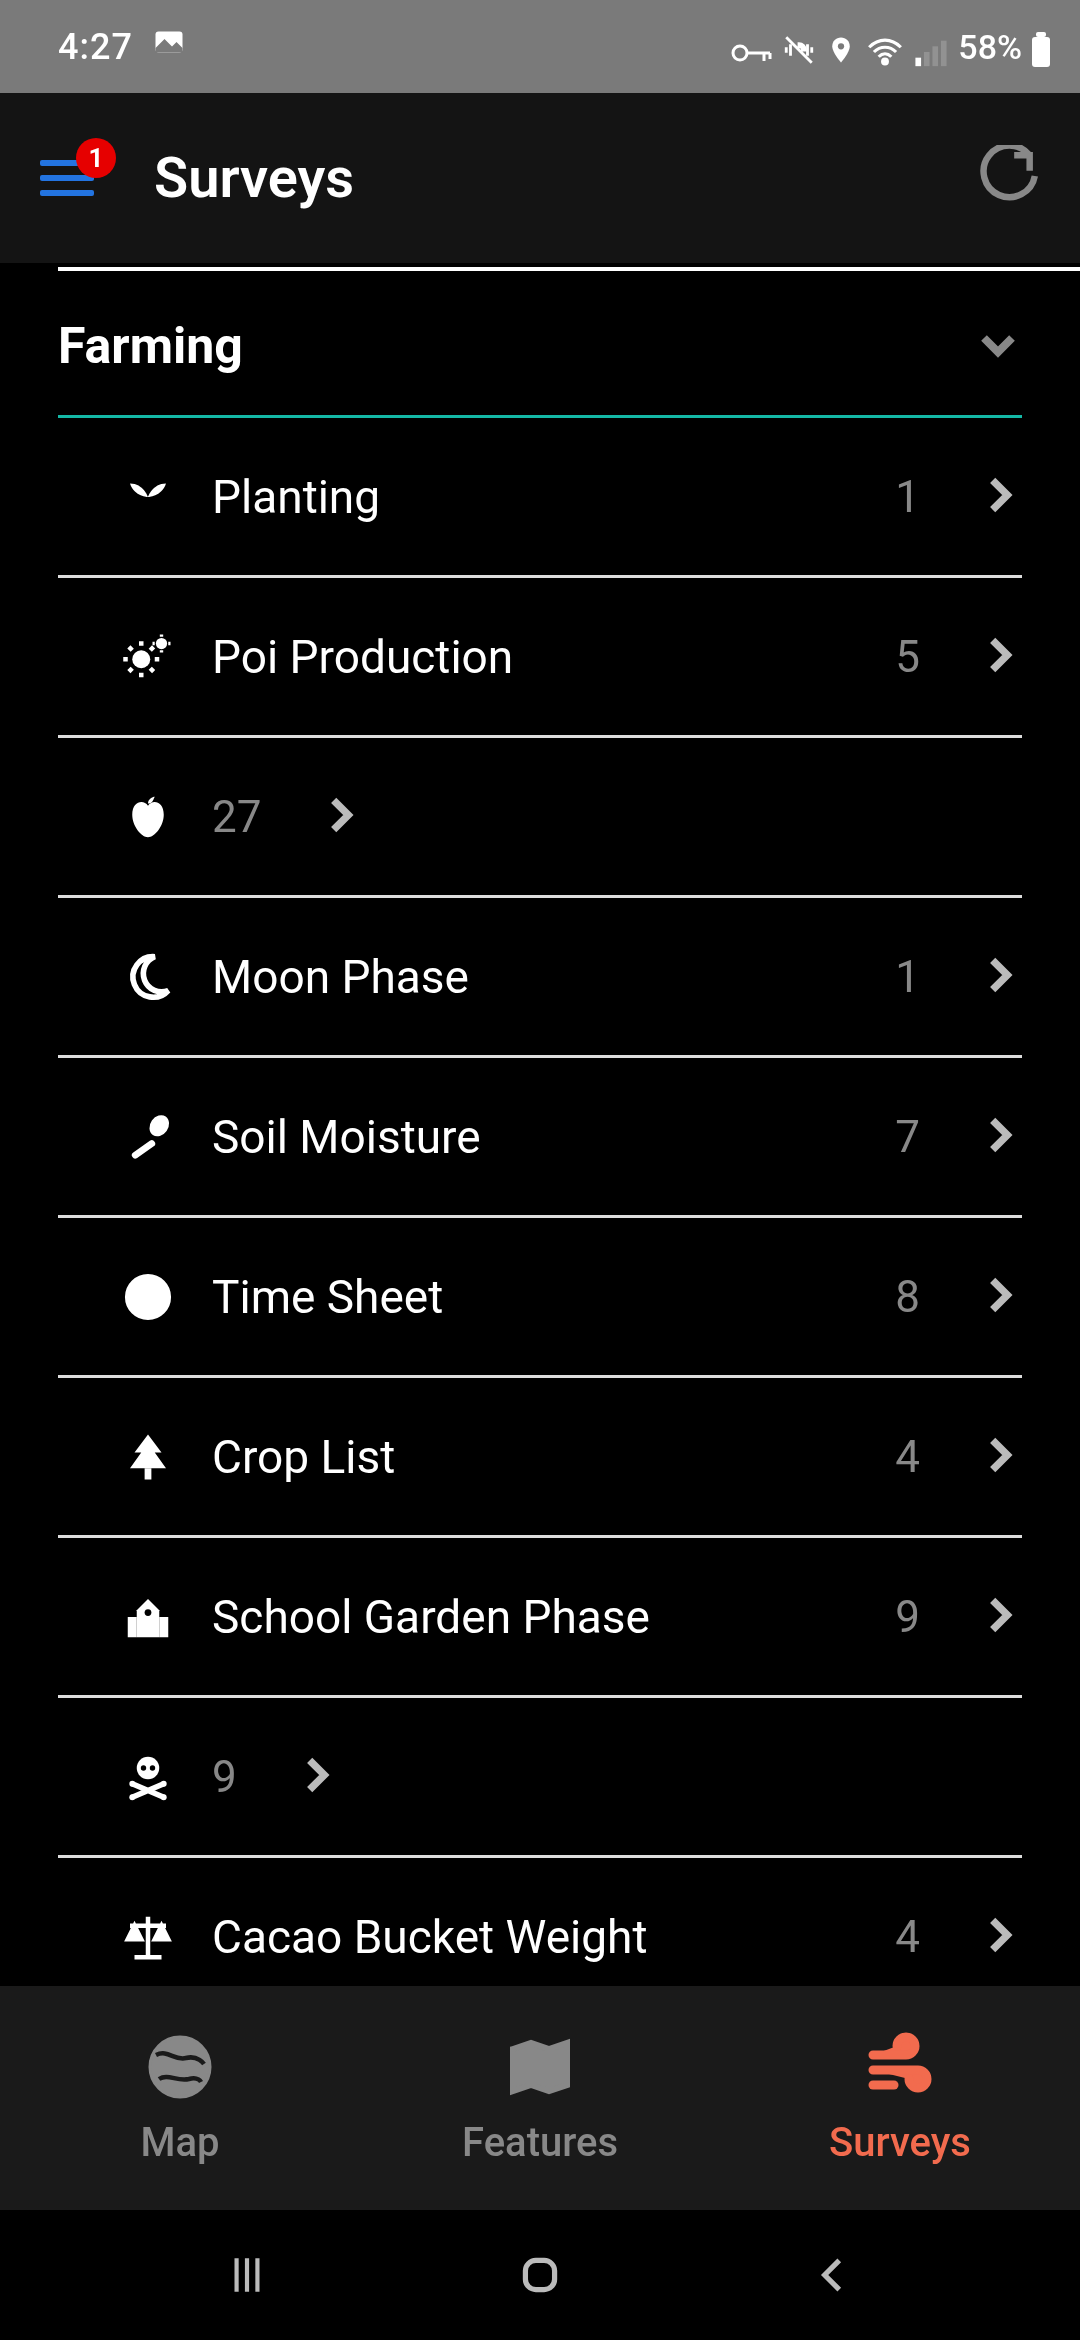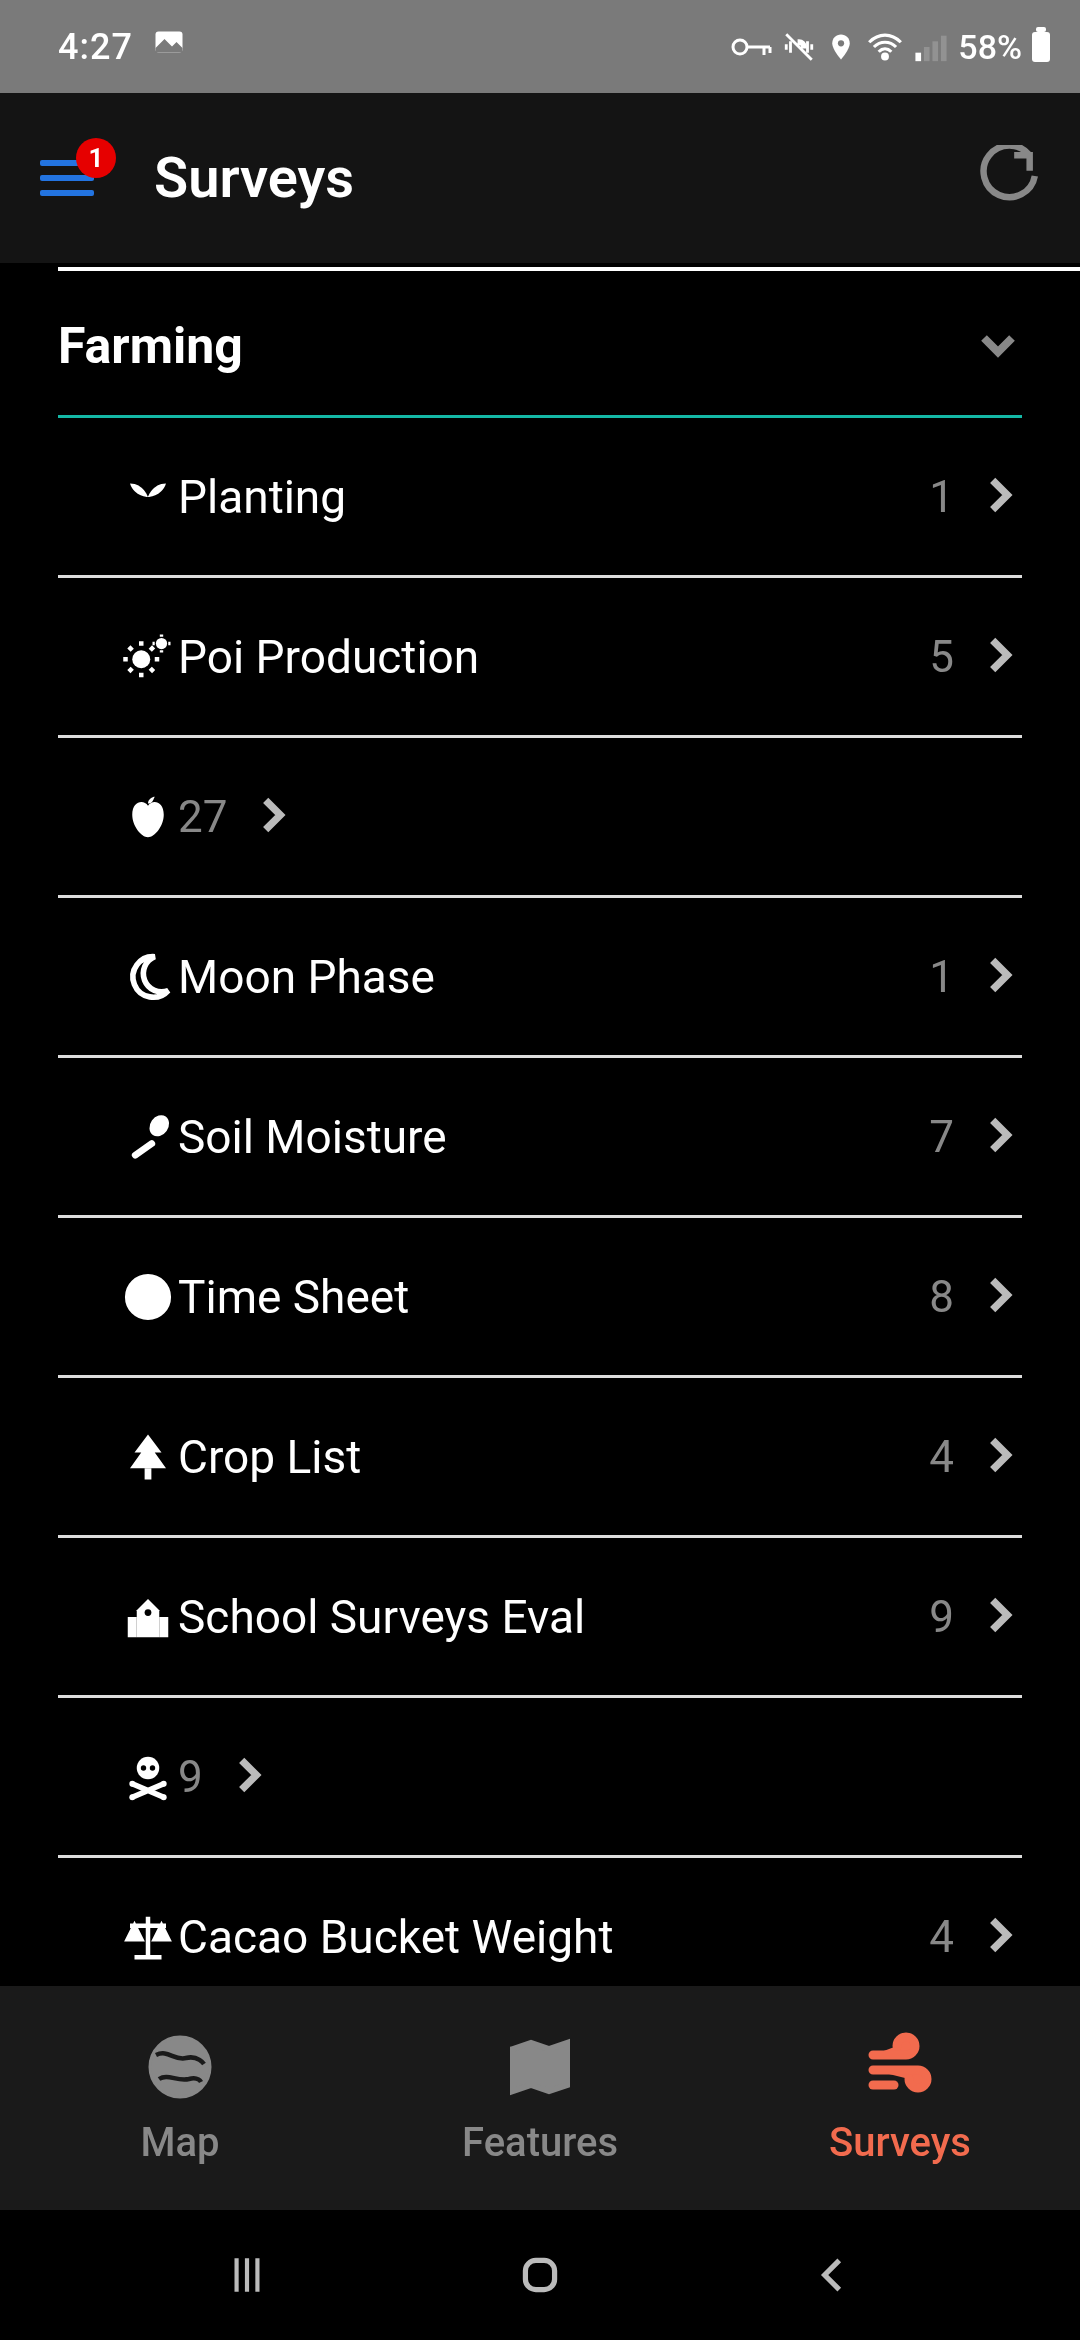--- a/index.html
+++ b/index.html
@@ -17,21 +17,21 @@
     display: flex;
     align-items: center;
     justify-content: space-between;
     padding: 0 30px 0 58px;
     font-size: 36px;
     font-weight: 500;
     color: #fff;
   }
   .status-left { display: flex; align-items: center; gap: 18px; }
   .status-left .time { letter-spacing: 1px; }
-  .status-right { display: flex; align-items: center; gap: 10px; }
+  .status-right { display: flex; align-items: flex-end; gap: 10px; }
   .status-right span { display: inline-flex; align-items: center; }
   .status-right .batt-cap {
     width: 18px; height: 30px; background:#fff; border-radius:3px; position:relative;
   }
   .status-right .batt-cap::before {
     content:''; position:absolute; top:-5px; left:4px; width:10px; height:5px; background:#fff; border-radius:2px;
   }
   .status-right .batt-cap::after {
     content:''; position:absolute; bottom:2px; left:2px; right:2px; height:17px; background:#fff;
   }
@@ -75,20 +75,21 @@
   }
   .section-header .title { font-size:50px; font-weight:700; }
   .section-header .chev svg { width:48px; height:48px; }
 
   .list { }
   .row {
     display:flex; align-items:center;
     height:160px;
     border-bottom: 3px solid #ddd;
     padding-left: 60px;
+    gap: 34px;
   }
   .row .icon {
     width:60px; height:60px; display:flex; align-items:center; justify-content:center;
     flex-shrink:0;
   }
   .row .icon svg { width:54px; height:54px; fill:#fff; }
   .row .label {
     flex:1; font-size:46px; font-weight:400; color:#fff;
   }
   .row .count {
@@ -300,21 +301,21 @@
 
     <div class="row">
       <span class="icon">
         <svg viewBox="0 0 24 24">
             <rect x="3" y="12" width="4" height="9"></rect>
             <rect x="17" y="12" width="4" height="9"></rect>
             <path d="M7 21 V9 L12 4 L17 9 V21 Z"></path>
             <circle cx="12" cy="10" r="1.5" fill="#000"></circle>
           </svg>
       </span>
-      <span class="label">School Surveys Eval</span>
+      <span class="label">School Garden Phase</span>
       <span class="count">9</span>
       <span class="arrow"><svg viewBox="0 0 24 24" fill="none" stroke="#bbb" stroke-width="4">
             <path d="M8 4 L16 12 L8 20"></path>
           </svg></span>
     </div>
 
     <div class="row">
       <span class="icon">
         <svg viewBox="0 0 24 24">
             <circle cx="12" cy="8" r="5"></circle>

